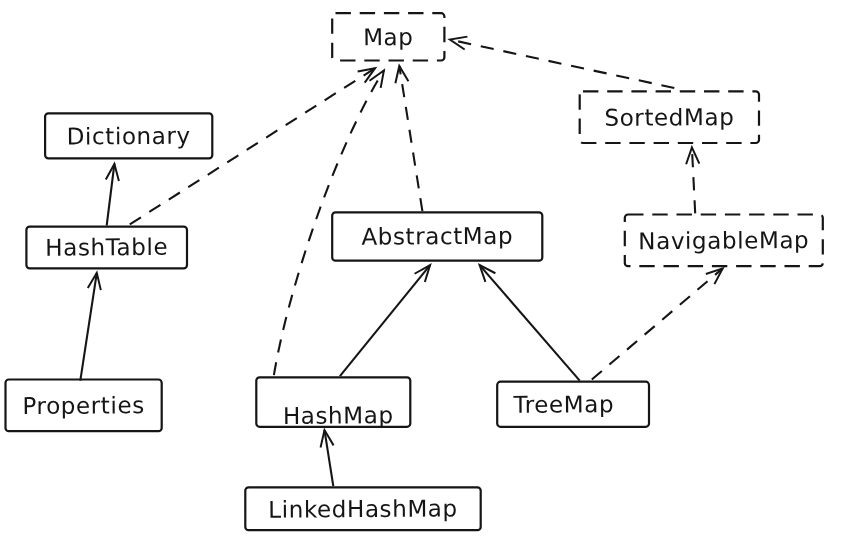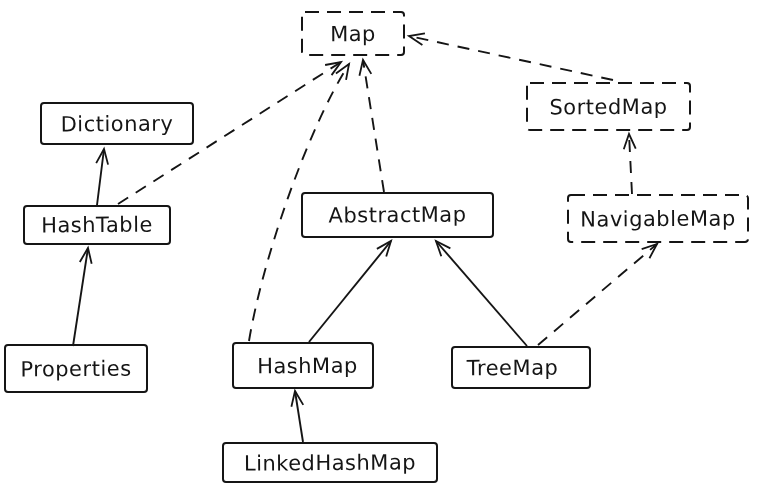--- a/index.html
+++ b/index.html
@@ -73,17 +73,17 @@
       <path d="M303,442 L295,391" class="edge solid" marker-end="url(#arrowhead)"></path>
     </svg>
 
   <div class="node interface" style="left: 302px; top: 12px; width: 102px; height: 43px;">Map</div>
   <div class="node interface" style="left: 527px; top: 83px; width: 163px; height: 47px;">SortedMap</div>
   <div class="node interface" style="left: 568px; top: 195px; width: 180px; height: 47px;">NavigableMap</div>
   <div class="node class" style="left: 41px; top: 103px; width: 152px; height: 41px;">Dictionary</div>
   <div class="node class" style="left: 24px; top: 206px; width: 146px; height: 38px;">HashTable</div>
   <div class="node class" style="left: 5px; top: 345px; width: 142px; height: 47px;">Properties</div>
   <div class="node class" style="left: 302px; top: 193px; width: 191px; height: 44px;">AbstractMap</div>
-  <div class="node class" style="left: 233px; top: 343px; width: 149px; height: 45px;">HashMap</div>
+  <div class="node class" style="left: 233px; top: 355px; width: 149px; height: 45px;">HashMap</div>
   <div class="node class" style="left: 452px; top: 347px; width: 121px; height: 41px;">TreeMap</div>
   <div class="node class" style="left: 223px; top: 443px; width: 214px; height: 39px;">LinkedHashMap</div>
 
 </div>
 
 </body></html>

